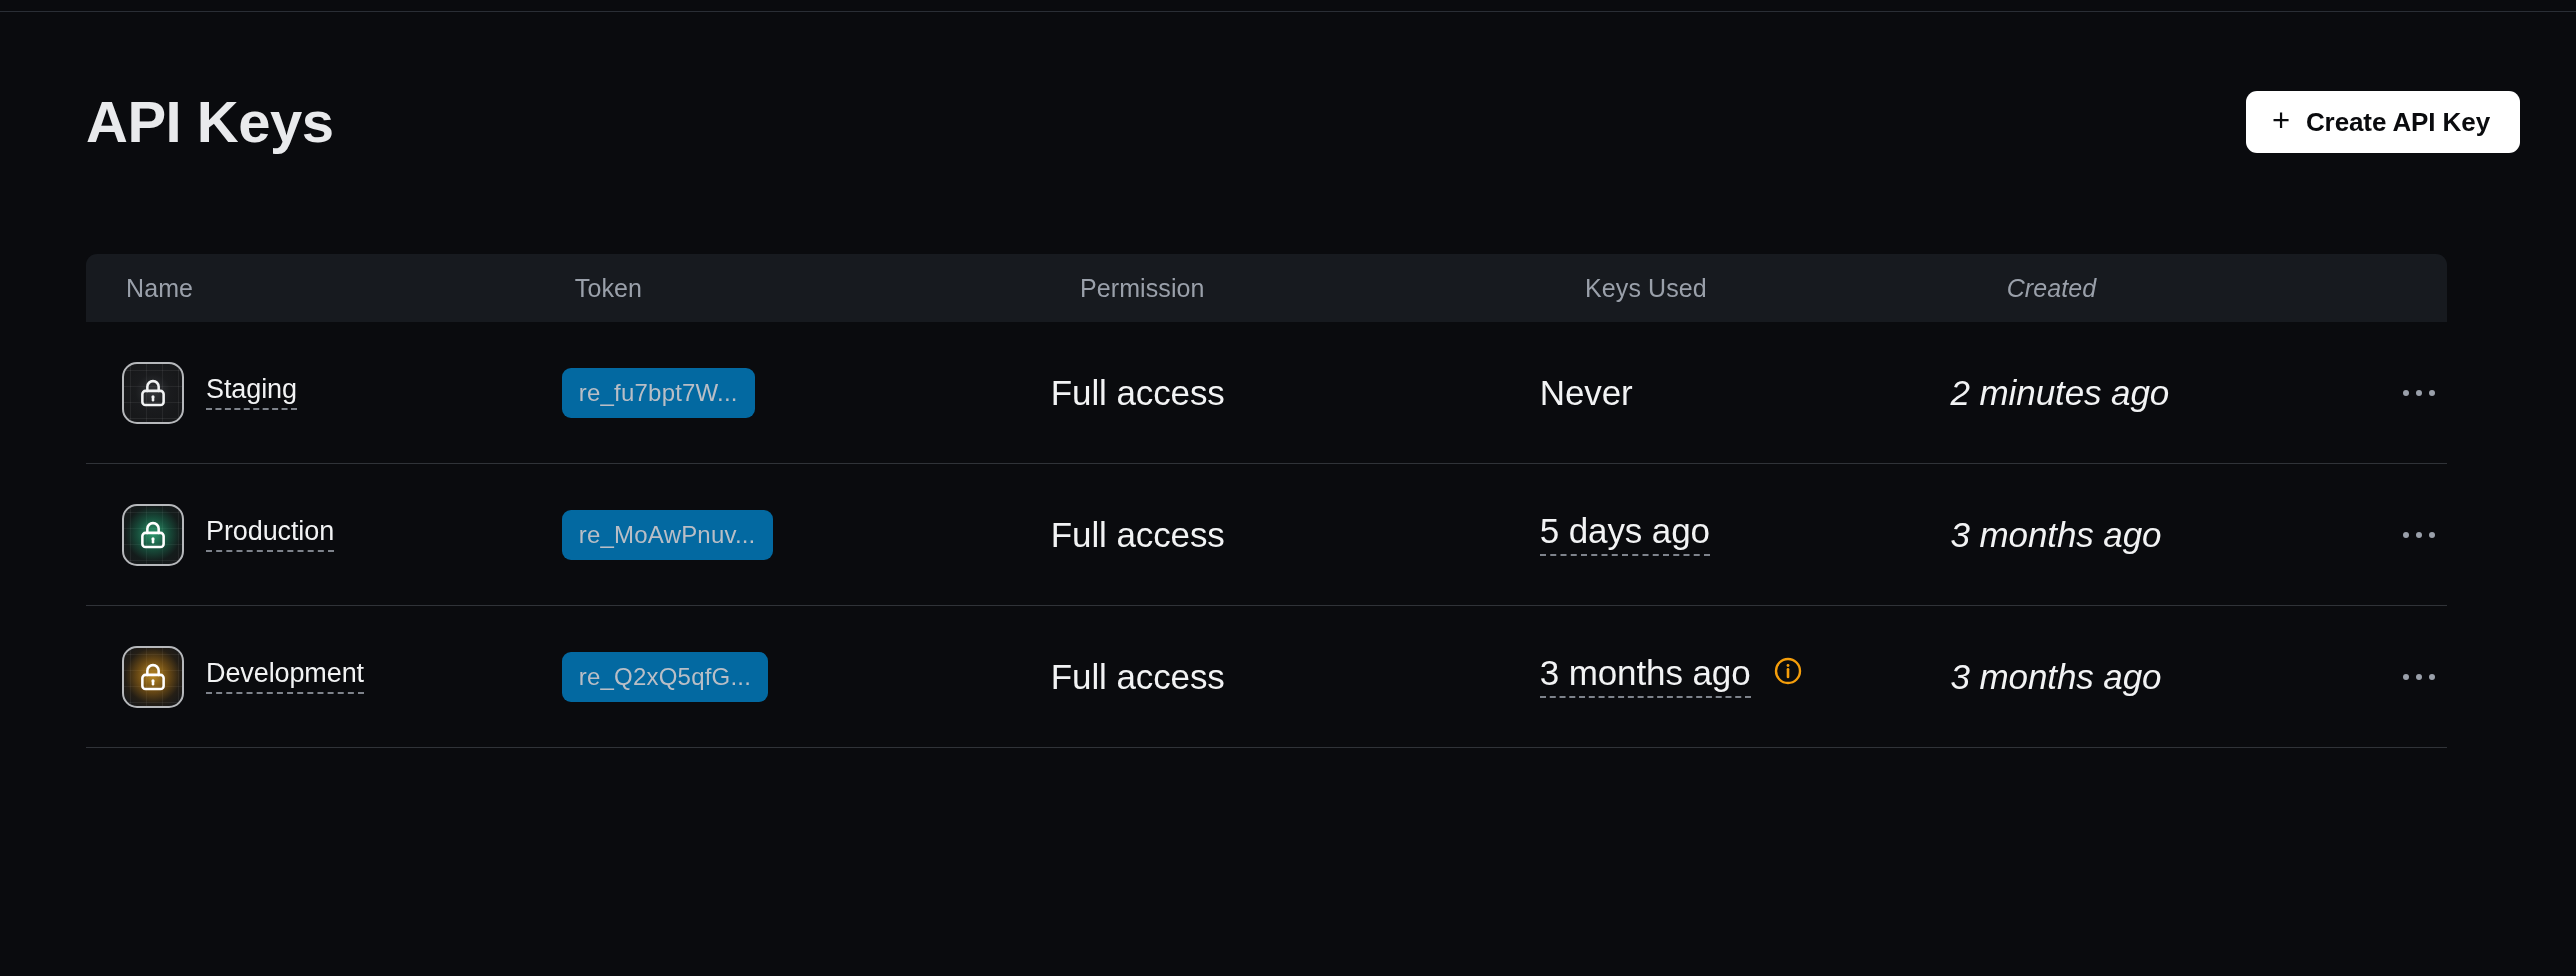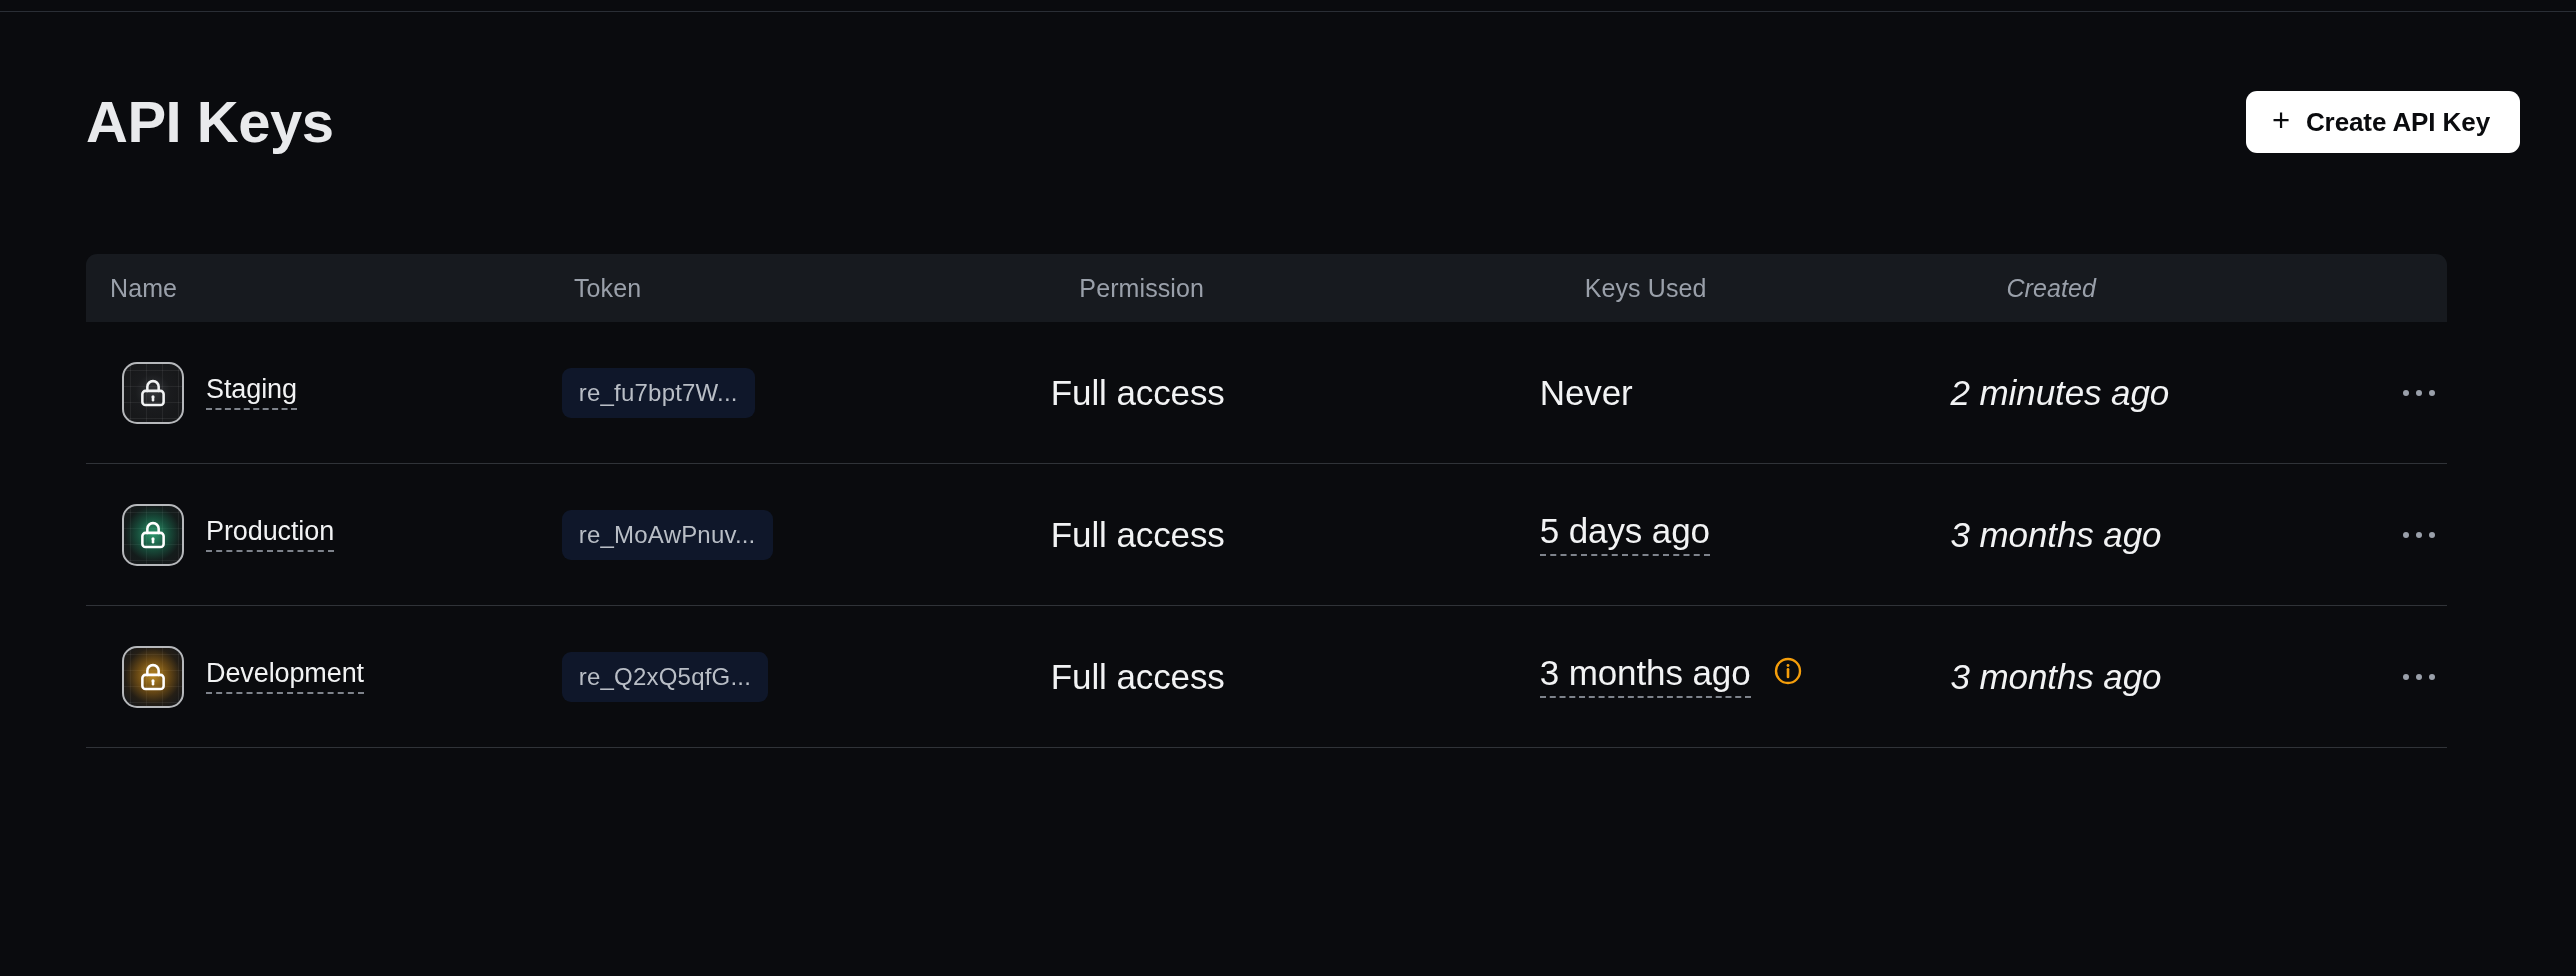--- a/index.html
+++ b/index.html
@@ -107,21 +107,21 @@
   .t-row:first-of-type { border-top: none; }
 
   
   .col-name       { width: 518px; padding-left: 36px; display: flex; align-items: center; }
   .col-token      { width: 538px; display: flex; align-items: center; }
   .col-permission { width: 538px; display: flex; align-items: center; }
   .col-lastused   { width: 449px; display: flex; align-items: center; }
   .col-created    { width: 469px; display: flex; align-items: center; font-style: italic; }
   .col-actions    { flex: 1;      display: flex; align-items: center; }
 
-  .t-head .col-name       { padding-left: 24px; }
+  .t-head .col-name       { padding-left: 40px; }
   .t-head .col-token      { }
   .t-head .col-permission { }
   .t-head .col-lastused   { }
   .t-head .col-created    { }
 
   
   .lock-tile {
     position: relative;
     width: 62px;
     height: 62px;
@@ -160,21 +160,21 @@
     line-height: 1.05;
     cursor: pointer;
   }
 
   
   .token-chip {
     display: inline-flex;
     align-items: center;
     height: 50px;
     padding: 0 17px;
-    background: #0f172a;
+    background: #0369a1;
     border-radius: 9px;
     font-size: 24px;
     color: #b9bec6;
     letter-spacing: 0.2px;
     cursor: pointer;
     white-space: nowrap;
   }
 
   .cell-text {
     font-size: 35px;

